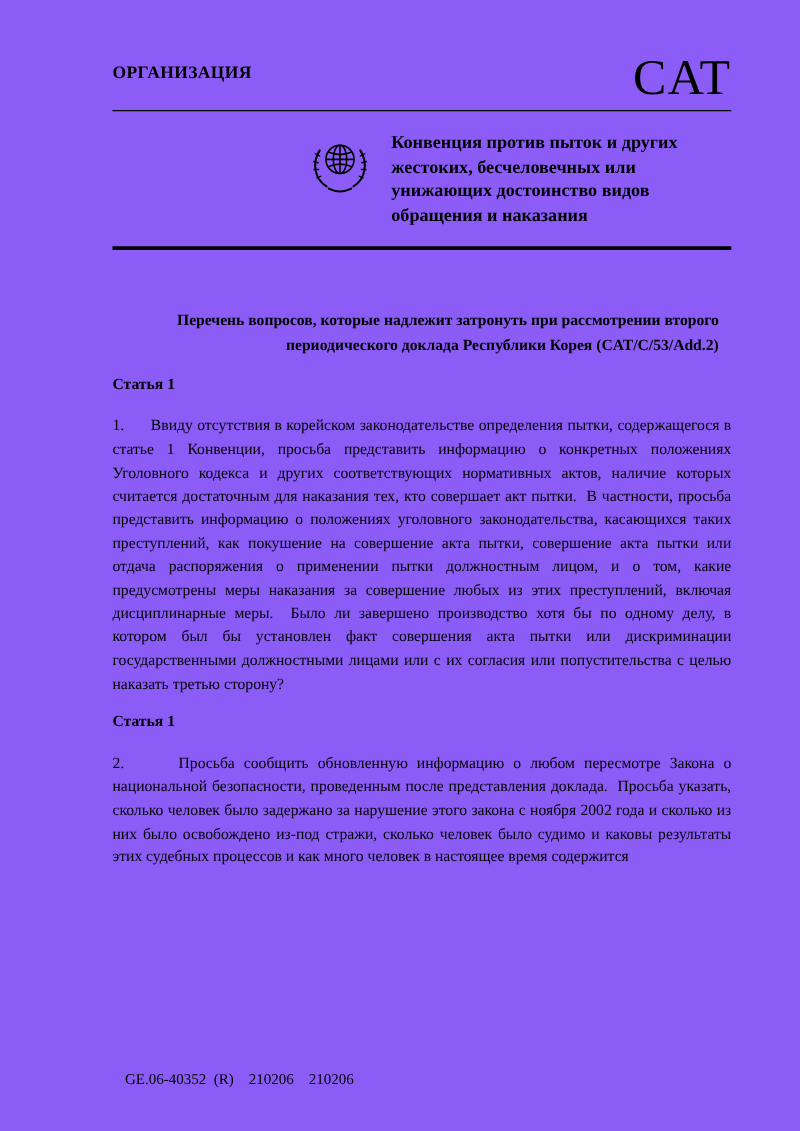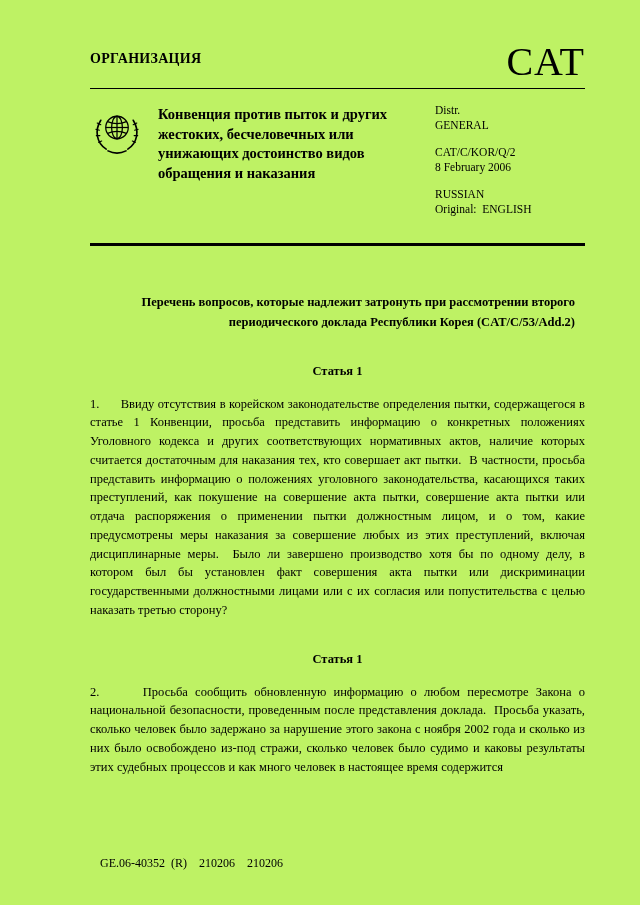--- a/index.html
+++ b/index.html
@@ -1,21 +1,21 @@
 <!DOCTYPE html>
 <html><head>
 <meta charset="utf-8">
 <style>
   html, body { margin: 0; padding: 0; background: #e8e8e8; }
   .page {
     position: relative;
     width: 640px;
     height: 905px;
     margin: 0 auto;
-    background: #bef264;
+    background: #8b5cf6;
     font-family: "Liberation Serif", "DejaVu Serif", serif;
     color: #000;
     box-sizing: border-box;
     padding: 42px 55px 0 90px;
     overflow: hidden;
   }
 
   
   .top-header {
     display: flex;
@@ -84,22 +84,22 @@
 
   
   .main-title {
     margin: 46px 10px 0 10px;
     text-align: right;
     font-weight: bold;
     font-size: 12.5px;
     line-height: 1.6;
   }
   .section-heading {
-    margin-top: 32px;
-    text-align: center;
+    margin-top: 14px;
+    text-align: left;
     font-weight: bold;
     font-size: 12.5px;
   }
   .paragraph {
     margin-top: 16px;
     font-size: 12.5px;
     line-height: 1.5;
     text-align: justify;
   }
 
@@ -146,34 +146,20 @@
           <line x1="11" y1="34" x2="7" y2="34"></line>
           <line x1="13" y1="40" x2="9.5" y2="41.5"></line>
           <line x1="48" y1="22" x2="52" y2="20"></line>
           <line x1="49.5" y1="28" x2="53.5" y2="27"></line>
           <line x1="49" y1="34" x2="53" y2="34"></line>
           <line x1="47" y1="40" x2="50.5" y2="41.5"></line>
         </g>
       </svg>
     </div>
     <div class="convention-title">Конвенция против пыток и других жестоких, бесчеловечных или унижающих достоинство видов обращения и наказания</div>
-    <div class="distr-block">
-      <div class="grp">
-        <div>Distr.</div>
-        <div>GENERAL</div>
-      </div>
-      <div class="grp">
-        <div>CAT/C/KOR/Q/2</div>
-        <div>8 February 2006</div>
-      </div>
-      <div class="grp">
-        <div>RUSSIAN</div>
-        <div>Original:&nbsp;&nbsp;ENGLISH</div>
-      </div>
-    </div>
   </div>
   <hr class="thick-rule">
 
 
   <div class="main-title">Перечень вопросов, которые надлежит затронуть при рассмотрении второго периодического доклада Республики Корея (CAT/C/53/Add.2)</div>
 
   <div class="section-heading">Статья 1</div>
   <div class="paragraph">1.&nbsp;&nbsp;&nbsp;&nbsp;&nbsp;&nbsp;Ввиду отсутствия в корейском законодательстве определения пытки, содержащегося в статье 1 Конвенции, просьба представить информацию о конкретных положениях Уголовного кодекса и других соответствующих нормативных актов, наличие которых считается достаточным для наказания тех, кто совершает акт пытки.&nbsp; В частности, просьба представить информацию о положениях уголовного законодательства, касающихся таких преступлений, как покушение на совершение акта пытки, совершение акта пытки или отдача распоряжения о применении пытки должностным лицом, и о том, какие предусмотрены меры наказания за совершение любых из этих преступлений, включая дисциплинарные меры.&nbsp; Было ли завершено производство хотя бы по одному делу, в котором был бы установлен факт совершения акта пытки или дискриминации государственными должностными лицами или с их согласия или попустительства с целью наказать третью сторону?</div>
 
   <div class="section-heading">Статья 1</div>

